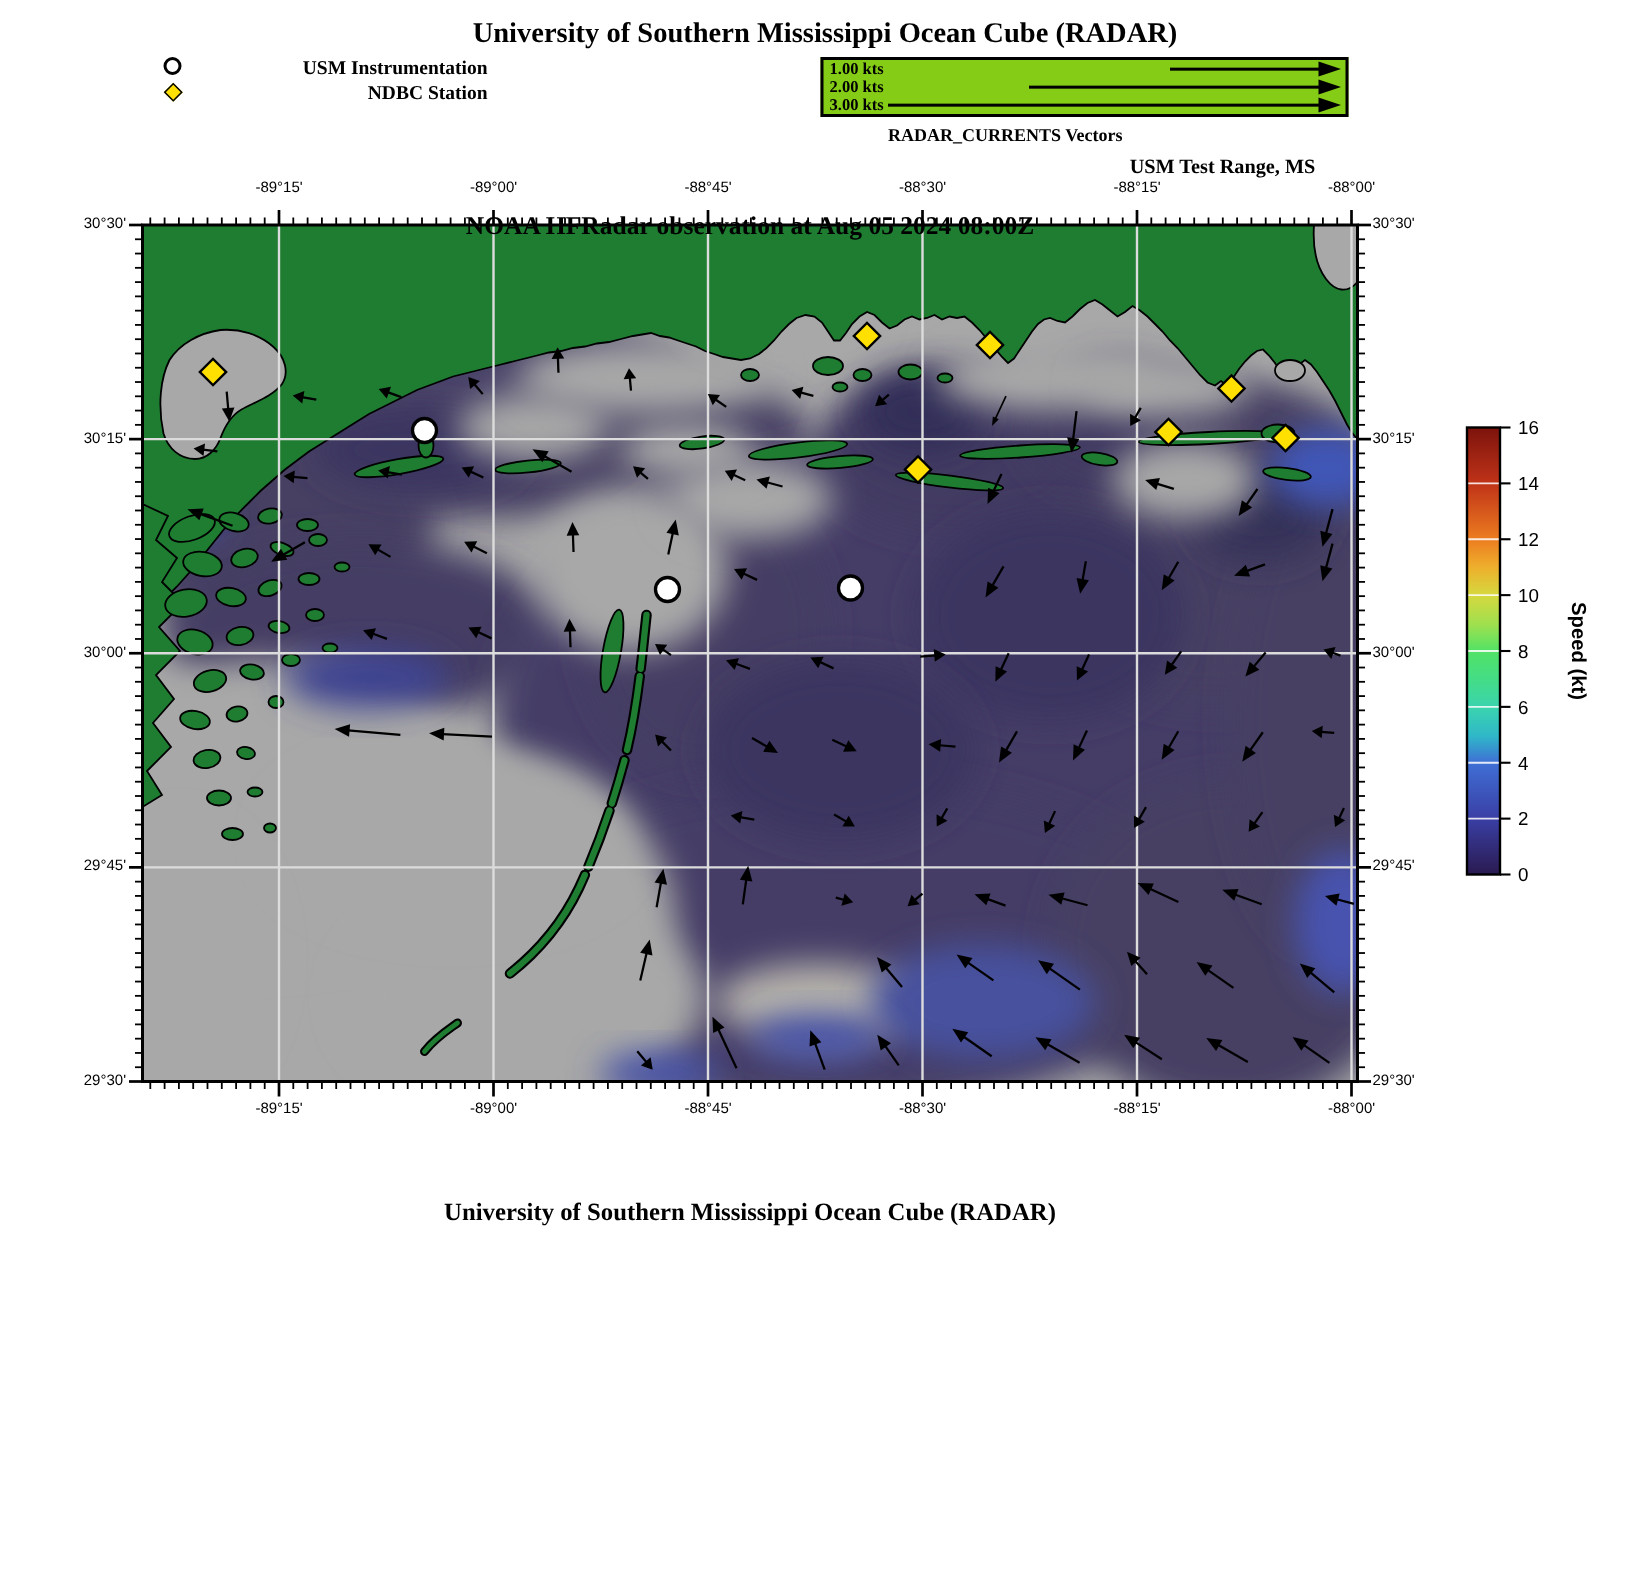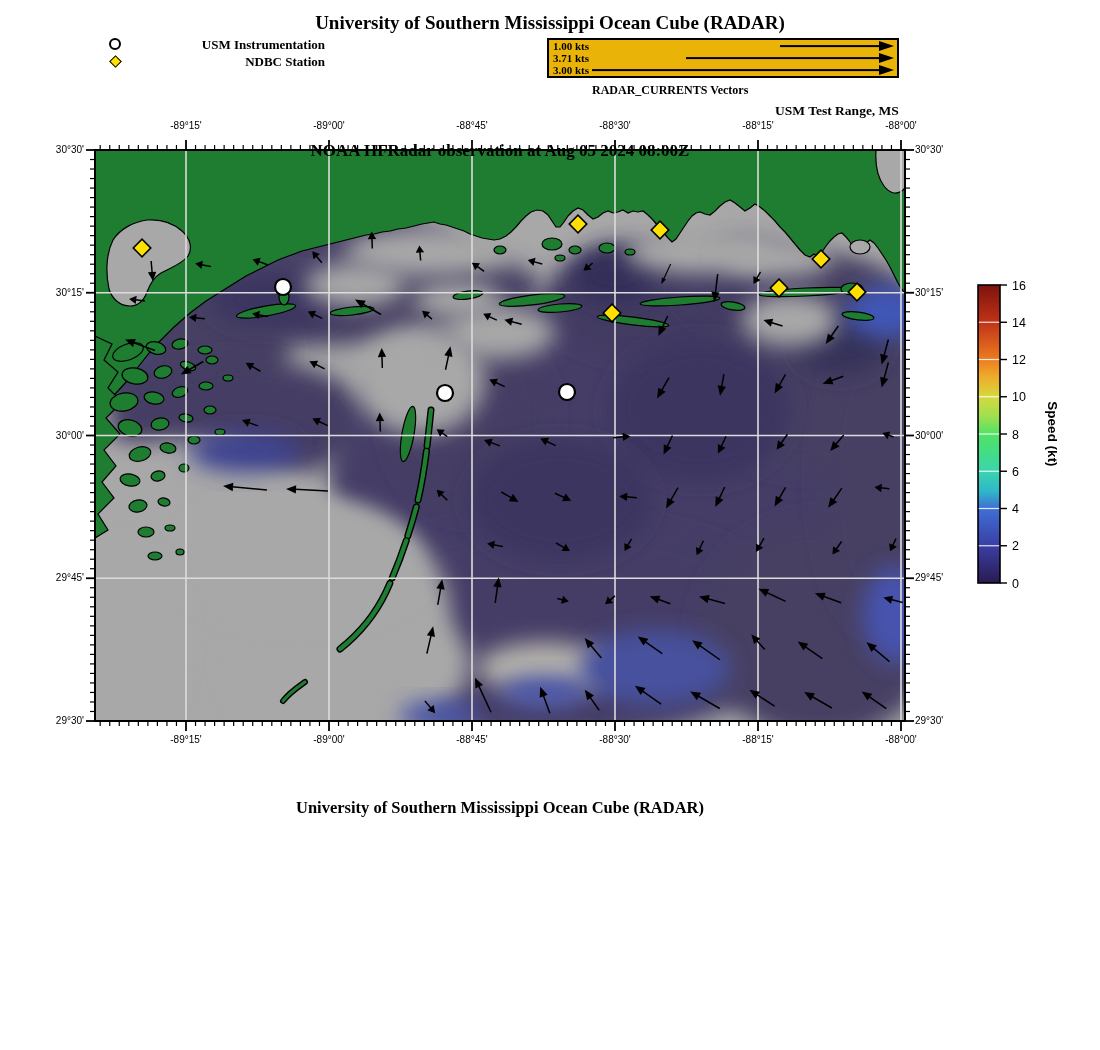--- a/index.html
+++ b/index.html
@@ -3,27 +3,27 @@
 <meta charset="utf-8">
 <style>
   html,body{margin:0;padding:0;background:#fff;}
   #canvas{position:relative;width:1100px;height:1050px;background:#fff;overflow:hidden;
           font-family:"Liberation Sans",sans-serif;color:#000;}
   .abs{position:absolute;font-family:Liberation Serif, serif;}
   #title-top{top:12px;left:200px;width:700px;text-align:center;font-size:19px;font-weight:bold;letter-spacing:0px;}
   #title-bottom{top:798px;left:150px;width:700px;text-align:center;font-size:16.5px;font-weight:bold;}
   #subtitle{top:101px;left:180px;width:640px;text-align:center;font-family:"Liberation Serif",serif;
             font-size:17px;font-weight:bold;margin-top:40px;}
-  #region-label{top:103px;left:762px;width:150px;text-align:center;font-family:"Liberation Serif",serif;
+  #region-label{top:103px;left:740px;width:150px;text-align:center;font-family:"Liberation Serif",serif;
             font-size:13.5px;font-weight:bold;}
   #marker-legend{top:36px;left:105px;width:220px;text-align:right;}
   .ml-item{position:relative;height:17px;font-size:13px;font-weight:bold;line-height:17px;padding-left:22px;}
   .ml-circle{position:absolute;left:4px;top:2px;width:12px;height:12px;border:2px solid #000;border-radius:50%;background:#fff;box-sizing:border-box;}
   .ml-diamond{position:absolute;left:6px;top:4px;width:9px;height:9px;background:#ffe000;border:1.5px solid #000;transform:rotate(45deg);box-sizing:border-box;}
-  #vector-scale{top:38px;left:547px;width:352px;height:40px;border:2px solid #000;box-sizing:border-box;background:#eab308;}
+  #vector-scale{top:38px;left:547px;width:352px;height:40px;border:2px solid #000;box-sizing:border-box;background:#84cc16;}
   .vs-row{position:relative;height:12px;}
   .vs-label{position:absolute;left:4px;top:0;font-size:11px;font-weight:bold;line-height:12px;}
   .vs-line{position:absolute;right:17px;top:50%;height:1.8px;background:#000;transform:translateY(-50%);}
   .vs-arrow{position:absolute;right:3px;top:50%;transform:translateY(-50%);width:0;height:0;
             border-left:15px solid #000;border-top:5px solid transparent;border-bottom:5px solid transparent;}
   #vs-caption{top:83px;left:547px;font-size:12px;font-weight:bold;padding-left:45px;}
   .tick-label{position:absolute;font-size:10px;line-height:14px;white-space:nowrap;}
   .tick-top{transform:translateX(-50%);top:119px;}
   .tick-bottom{transform:translateX(-50%);top:733px;}
   .tick-left{left:28px;width:56px;text-align:right;}
@@ -892,21 +892,21 @@
     </div>
   </div>
 
   <div id="vector-scale" class="abs">
     <div class="vs-row">
       <span class="vs-label">1.00 kts</span>
       <span class="vs-line" id="vs-line-0" style="width: 100px;"></span>
       <span class="vs-arrow"></span>
     </div>
     <div class="vs-row">
-      <span class="vs-label">3.71 kts</span>
+      <span class="vs-label">2.00 kts</span>
       <span class="vs-line" id="vs-line-1" style="width: 194px;"></span>
       <span class="vs-arrow"></span>
     </div>
     <div class="vs-row">
       <span class="vs-label">3.00 kts</span>
       <span class="vs-line" id="vs-line-2" style="width: 288px;"></span>
       <span class="vs-arrow"></span>
     </div>
   </div>
   <div id="vs-caption" class="abs">RADAR_CURRENTS Vectors</div>

